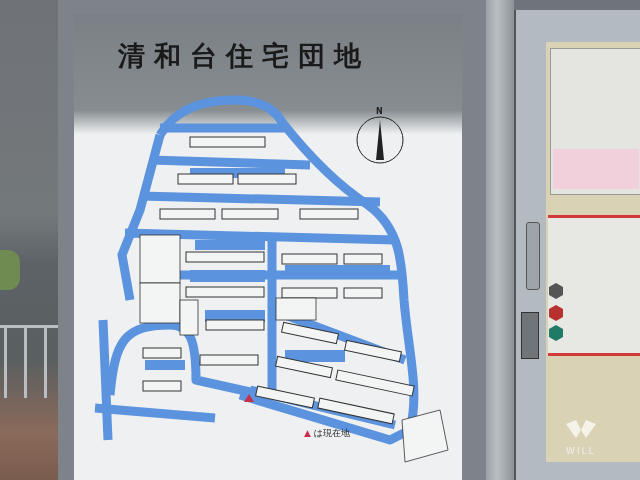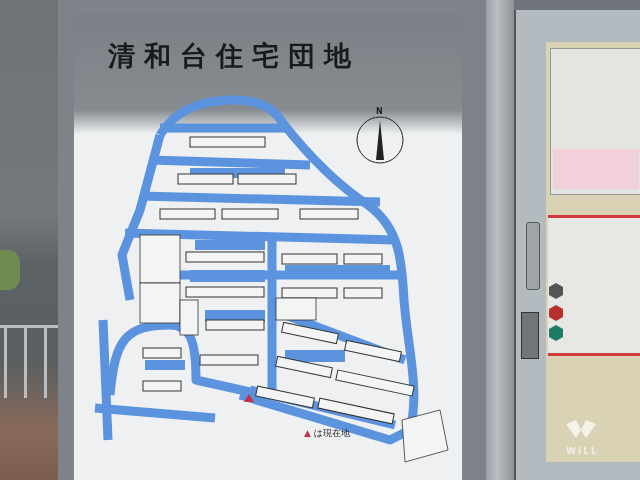--- a/index.html
+++ b/index.html
@@ -4,34 +4,34 @@
 <style>
   html,body{margin:0;padding:0;}
   body{width:640px;height:480px;overflow:hidden;position:relative;background:#6e7479;font-family:"DejaVu Sans",sans-serif;}
   .bg-left{position:absolute;left:0;top:0;width:62px;height:480px;background:linear-gradient(#6f7378 0%,#73787b 45%,#5c6266 55%,#5a5f60 75%,#8a6a5a 90%,#7a5c4e 100%);}
   .bg-grass{position:absolute;left:0;top:250px;width:20px;height:40px;background:#6f8b52;border-radius:0 12px 12px 0;}
   .bg-rail{position:absolute;left:0;top:325px;width:58px;height:70px;border-top:3px solid #b9bec2;}
   .bg-rail i{position:absolute;top:0;width:3px;height:70px;background:#b9bec2;}
   .frame{position:absolute;left:58px;top:0;width:430px;height:480px;background:#7d8388;}
   .board{position:absolute;left:74px;top:14px;width:388px;height:466px;background:#eef0f1;}
   .board-shade{position:absolute;left:74px;top:14px;width:388px;height:120px;background:linear-gradient(#7a8085 0%,#868c90 80%,rgba(134,140,144,0) 100%);}
-  .title{position:absolute;left:108px;top:38px;font-size:27px;font-weight:bold;letter-spacing:9px;color:#1a1a1a;}
+  .title{position:absolute;left:118px;top:38px;font-size:27px;font-weight:bold;letter-spacing:9px;color:#1a1a1a;}
   .map{position:absolute;left:80px;top:92px;}
   .legend{position:absolute;left:304px;top:427px;font-size:9px;color:#222;}
   .legend .tri{color:#c8304a;}
   .pillar{position:absolute;left:486px;top:0;width:28px;height:480px;background:linear-gradient(90deg,#9aa1a6,#b9bfc3 40%,#8c9398);}
   .door{position:absolute;left:514px;top:10px;width:126px;height:470px;background:#b4bbc0;border-left:2px solid #555;}
   .door-glass{position:absolute;left:546px;top:42px;width:94px;height:420px;background:#d9d2b4;}
   .notice{position:absolute;left:550px;top:48px;width:90px;height:145px;background:#e4e4e0;border:1px solid #999;}
   .notice .pink{position:absolute;left:2px;top:100px;width:86px;height:40px;background:#f1d0dc;}
   .notice2{position:absolute;left:548px;top:215px;width:92px;height:135px;background:#e7e7e4;border-top:3px solid #d03a3a;border-bottom:3px solid #d03a3a;}
   .handle{position:absolute;left:526px;top:222px;width:12px;height:66px;background:#9ea4a8;border:1px solid #555;border-radius:3px;}
   .lock{position:absolute;left:521px;top:312px;width:16px;height:45px;background:#707579;border:1px solid #333;}
   .hex{position:absolute;left:549px;width:14px;height:16px;clip-path:polygon(50% 0,100% 25%,100% 75%,50% 100%,0 75%,0 25%);}
-  .watermark{position:absolute;left:560px;top:418px;color:#f4f4f4;font-size:9px;letter-spacing:2px;opacity:.85;font-weight:bold;}
+  .watermark{position:absolute;left:560px;top:418px;color:#f4f4f4;font-size:9px;letter-spacing:2px;opacity:.85;}
   .wm-logo{position:absolute;left:566px;top:420px;width:30px;height:22px;}
 </style>
 </head>
 <body>
 
 <div class="bg-left"></div>
 <div class="bg-grass"></div>
 <div class="bg-rail">
     <i style="left:4px"></i>
     <i style="left:24px"></i>

